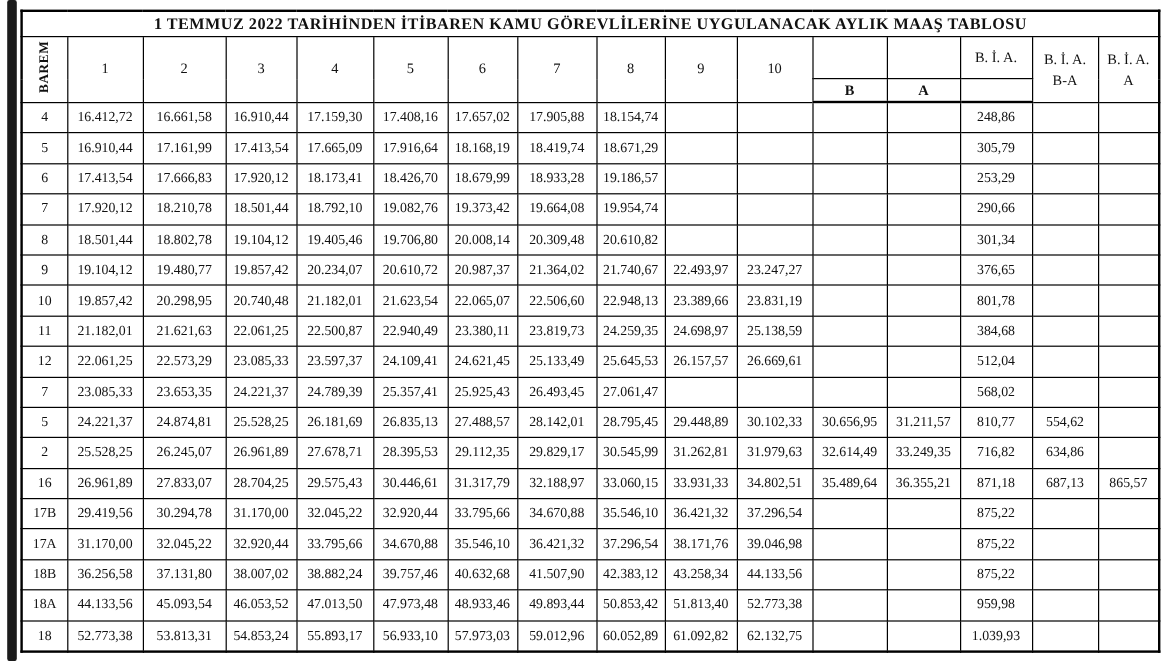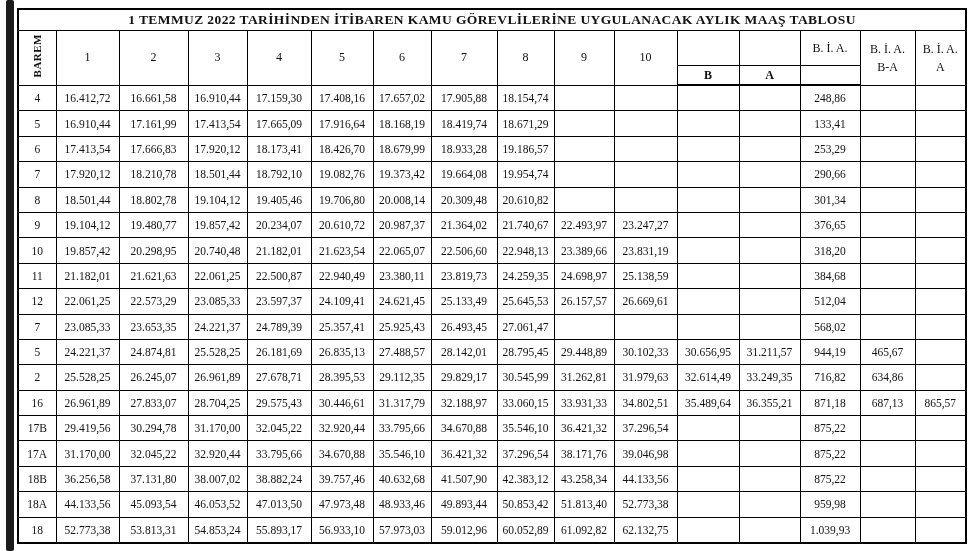--- a/index.html
+++ b/index.html
@@ -171,21 +171,21 @@
           <td>17.413,54</td>
           <td>17.665,09</td>
           <td>17.916,64</td>
           <td>18.168,19</td>
           <td>18.419,74</td>
           <td>18.671,29</td>
           <td></td>
           <td></td>
           <td></td>
           <td></td>
-          <td>133,41</td>
+          <td>305,79</td>
           <td></td>
           <td></td>
         </tr>
         <tr>
           <td class="barem">6</td>
           <td>17.413,54</td>
           <td>17.666,83</td>
           <td>17.920,12</td>
           <td>18.173,41</td>
           <td>18.426,70</td>
@@ -261,21 +261,21 @@
           <td>20.740,48</td>
           <td>21.182,01</td>
           <td>21.623,54</td>
           <td>22.065,07</td>
           <td>22.506,60</td>
           <td>22.948,13</td>
           <td>23.389,66</td>
           <td>23.831,19</td>
           <td></td>
           <td></td>
-          <td>318,20</td>
+          <td>801,78</td>
           <td></td>
           <td></td>
         </tr>
         <tr>
           <td class="barem">11</td>
           <td>21.182,01</td>
           <td>21.621,63</td>
           <td>22.061,25</td>
           <td>22.500,87</td>
           <td>22.940,49</td>
@@ -333,22 +333,22 @@
           <td>25.528,25</td>
           <td>26.181,69</td>
           <td>26.835,13</td>
           <td>27.488,57</td>
           <td>28.142,01</td>
           <td>28.795,45</td>
           <td>29.448,89</td>
           <td>30.102,33</td>
           <td>30.656,95</td>
           <td>31.211,57</td>
-          <td>944,19</td>
-          <td>465,67</td>
+          <td>810,77</td>
+          <td>554,62</td>
           <td></td>
         </tr>
         <tr>
           <td class="barem">2</td>
           <td>25.528,25</td>
           <td>26.245,07</td>
           <td>26.961,89</td>
           <td>27.678,71</td>
           <td>28.395,53</td>
           <td>29.112,35</td>

